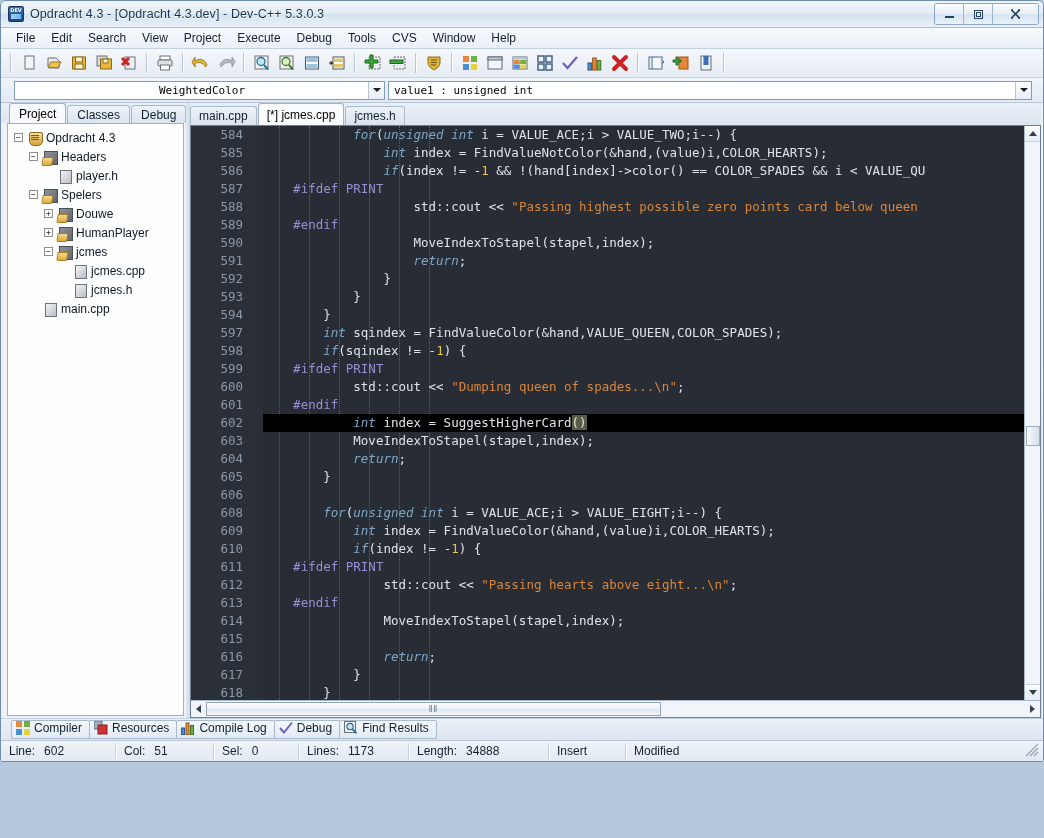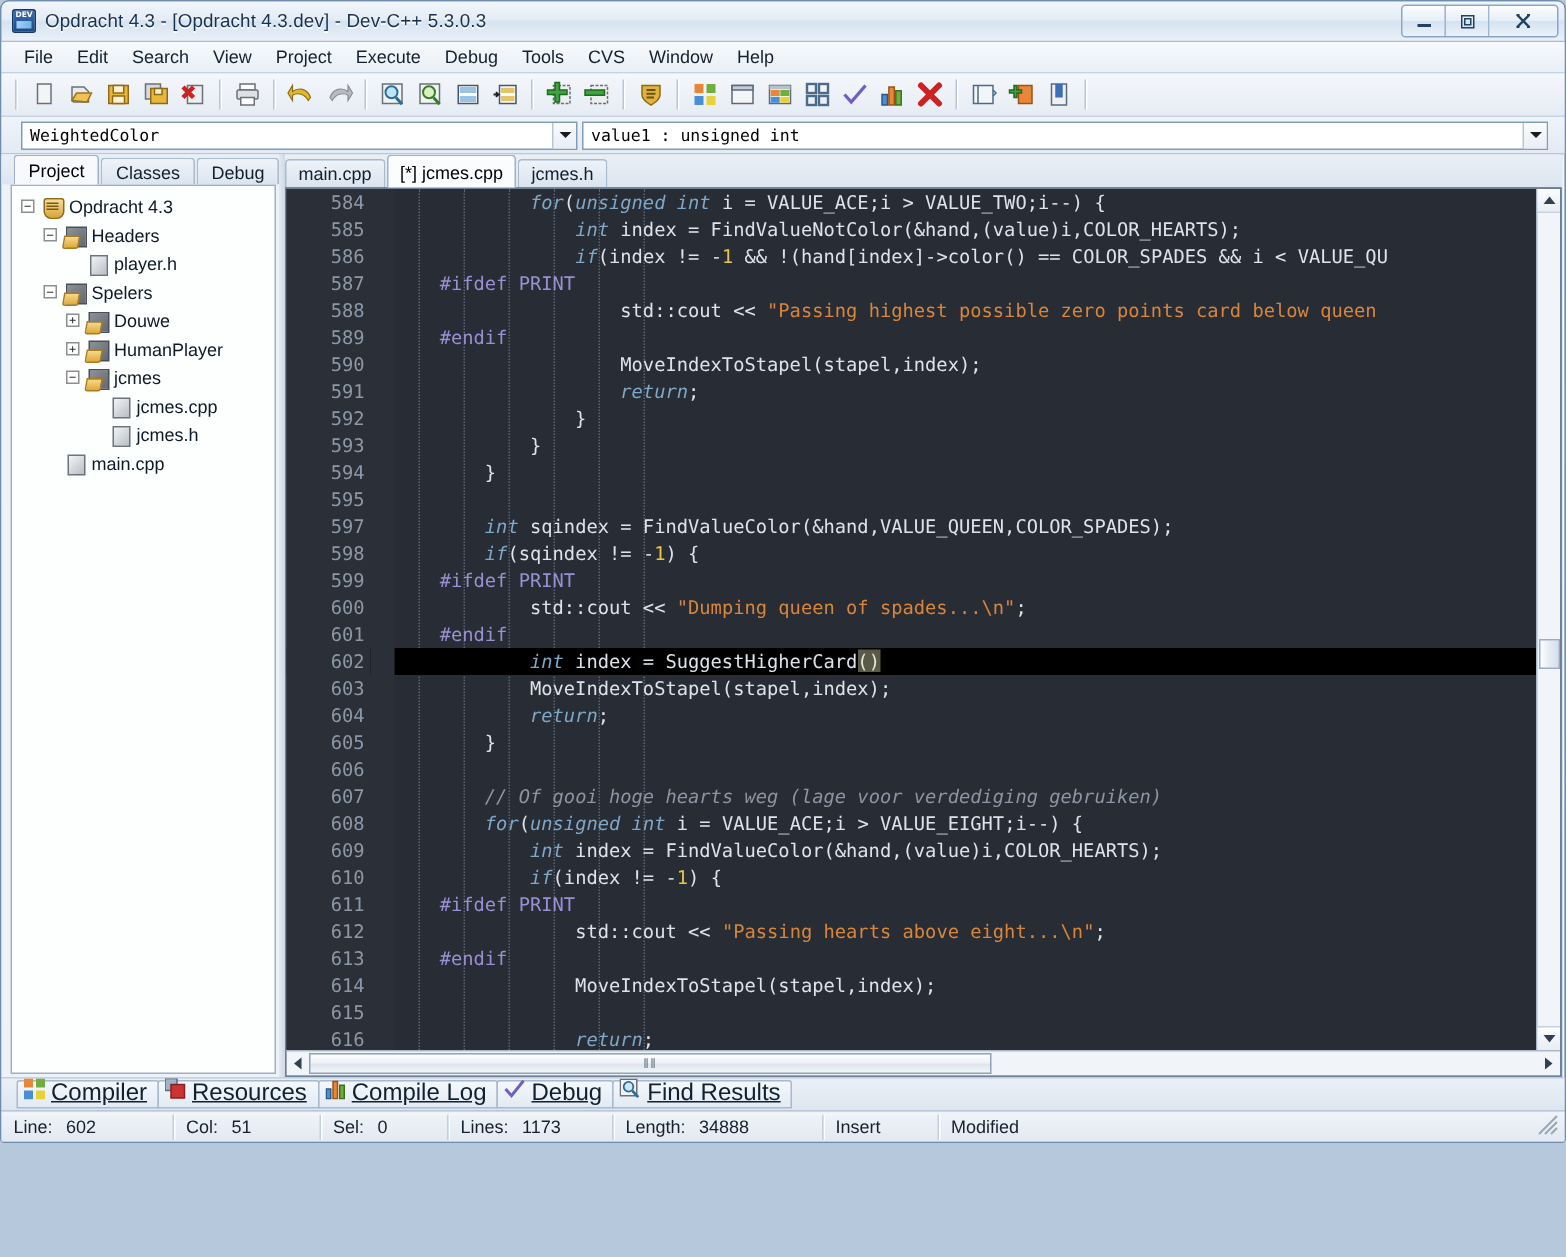--- a/index.html
+++ b/index.html
@@ -106,21 +106,21 @@
     padding: 0 11px 0 13px;
     background: linear-gradient(to bottom, #eff4f9 0%, #e3eaf3 100%);
     border-bottom: 1px solid #b9c8d9;
   }
   .combo {
     height: 19px; display: flex; align-items: center;
     background: #ffffff; border: 1px solid #7f9db9;
     font-family: "DejaVu Sans Mono", monospace; font-size: 11px;
     color: #000; padding-left: 5px; position: relative;
   }
-  #combo-class { width: 371px; }
+  #combo-class { width: 371px; justify-content: center; }
   #combo-member { flex: 1 1 auto; }
   .combo-arrow {
     position: absolute; right: 0; top: 0; bottom: 0; width: 16px;
     display: flex; align-items: center; justify-content: center;
     background: linear-gradient(to bottom, #fafcfe 0%, #e8eef6 100%);
     border-left: 1px solid #b6c6d7;
   }
   .combo-arrow i {
     border-left: 4px solid transparent; border-right: 4px solid transparent;
     border-top: 4px solid #1b1b1b; display: block;
@@ -351,25 +351,25 @@
 
   
   #bottom-tabs {
     flex: 0 0 22px; height: 22px;
     display: flex; align-items: center; padding-left: 10px;
     background: linear-gradient(to bottom, #eaf0f7 0%, #dde6f0 100%);
     border-top: 1px solid #c3d2e2;
   }
   .btab {
     height: 19px; padding: 0 7px 0 4px;
-    display: flex; align-items: flex-end; gap: 4px;
-    font-size: 16px; color: #11202e;
+    display: flex; align-items: flex-start; gap: 4px;
+    font-size: 12px; color: #11202e;
     background: linear-gradient(to bottom, #f4f8fc 0%, #e2eaf3 100%);
     border: 1px solid #a9bacd;
-    border-radius: 2px 2px 0 0; margin-right: -1px; text-decoration: underline;
+    border-radius: 2px 2px 0 0; margin-right: -1px;
   }
 
   
   #statusbar {
     flex: 0 0 21px; height: 21px;
     display: flex; align-items: center;
     background: linear-gradient(to bottom, #f0f4f9 0%, #e2e9f2 100%);
     border-top: 1px solid #b9c8d9;
     font-size: 12px; color: #16212d;
   }
@@ -710,32 +710,30 @@
                 <div class="crow"><div class="gutter">585<span class="foldline"></span></div><div class="gutter-pad"></div><div class="ctext"><span class="s-plain">                </span><span class="s-key">int</span><span class="s-plain"> index = FindValueNotColor(&amp;hand,(value)i,COLOR_HEARTS);</span></div></div>
                 <div class="crow"><div class="gutter">586<span class="foldbox"></span></div><div class="gutter-pad"></div><div class="ctext"><span class="s-plain">                </span><span class="s-key">if</span><span class="s-plain">(index != </span><span class="s-plain">-</span><span class="s-num">1</span><span class="s-plain"> &amp;&amp; !(hand[index]-&gt;color() == COLOR_SPADES &amp;&amp; i &lt; VALUE_QU</span></div></div>
                 <div class="crow"><div class="gutter">587<span class="foldline"></span></div><div class="gutter-pad"></div><div class="ctext"><span class="s-plain">    </span><span class="s-pre">#ifdef PRINT</span></div></div>
                 <div class="crow"><div class="gutter">588<span class="foldline"></span></div><div class="gutter-pad"></div><div class="ctext"><span class="s-plain">                    </span><span class="s-plain">std::cout &lt;&lt; </span><span class="s-str">"Passing highest possible zero points card below queen</span></div></div>
                 <div class="crow"><div class="gutter">589<span class="foldline"></span></div><div class="gutter-pad"></div><div class="ctext"><span class="s-plain">    </span><span class="s-pre">#endif</span></div></div>
                 <div class="crow"><div class="gutter">590<span class="foldline"></span></div><div class="gutter-pad"></div><div class="ctext"><span class="s-plain">                    MoveIndexToStapel(stapel,index);</span></div></div>
                 <div class="crow"><div class="gutter">591<span class="foldline"></span></div><div class="gutter-pad"></div><div class="ctext"><span class="s-plain">                    </span><span class="s-key">return</span><span class="s-plain">;</span></div></div>
                 <div class="crow"><div class="gutter">592<span class="foldline"></span><span class="foldtick"></span></div><div class="gutter-pad"></div><div class="ctext"><span class="s-plain">                }</span></div></div>
                 <div class="crow"><div class="gutter">593<span class="foldline"></span><span class="foldtick"></span></div><div class="gutter-pad"></div><div class="ctext"><span class="s-plain">            }</span></div></div>
                 <div class="crow"><div class="gutter">594<span class="foldline"></span><span class="foldtick"></span></div><div class="gutter-pad"></div><div class="ctext"><span class="s-plain">        }</span></div></div>
-                <div class="crow"><div class="gutter">595</div><div class="gutter-pad"></div><div class="ctext"></div></div>
                 <div class="crow"><div class="gutter">597</div><div class="gutter-pad"></div><div class="ctext"><span class="s-plain">        </span><span class="s-key">int</span><span class="s-plain"> sqindex = FindValueColor(&amp;hand,VALUE_QUEEN,COLOR_SPADES);</span></div></div>
                 <div class="crow"><div class="gutter">598<span class="foldbox"></span></div><div class="gutter-pad"></div><div class="ctext"><span class="s-plain">        </span><span class="s-key">if</span><span class="s-plain">(sqindex != </span><span class="s-plain">-</span><span class="s-num">1</span><span class="s-plain">) {</span></div></div>
                 <div class="crow"><div class="gutter">599<span class="foldline"></span></div><div class="gutter-pad"></div><div class="ctext"><span class="s-plain">    </span><span class="s-pre">#ifdef PRINT</span></div></div>
                 <div class="crow"><div class="gutter">600<span class="foldline"></span></div><div class="gutter-pad"></div><div class="ctext"><span class="s-plain">            </span><span class="s-plain">std::cout &lt;&lt; </span><span class="s-str">"Dumping queen of spades...\n"</span><span class="s-plain">;</span></div></div>
                 <div class="crow"><div class="gutter">601<span class="foldline"></span></div><div class="gutter-pad"></div><div class="ctext"><span class="s-plain">    </span><span class="s-pre">#endif</span></div></div>
                 <div class="crow sel"><div class="gutter">602<span class="foldline"></span></div><div class="gutter-pad"></div><div class="ctext"><span class="s-plain">            </span><span class="s-key">int</span><span class="s-plain"> index = SuggestHigherCard</span><span class="s-selpar">()</span></div></div>
                 <div class="crow"><div class="gutter">603<span class="foldline"></span></div><div class="gutter-pad"></div><div class="ctext"><span class="s-plain">            MoveIndexToStapel(stapel,index);</span></div></div>
                 <div class="crow"><div class="gutter">604<span class="foldline"></span></div><div class="gutter-pad"></div><div class="ctext"><span class="s-plain">            </span><span class="s-key">return</span><span class="s-plain">;</span></div></div>
                 <div class="crow"><div class="gutter">605<span class="foldline"></span><span class="foldtick"></span></div><div class="gutter-pad"></div><div class="ctext"><span class="s-plain">        }</span></div></div>
                 <div class="crow"><div class="gutter">606</div><div class="gutter-pad"></div><div class="ctext"></div></div>
-                <div class="crow"><div class="gutter">607</div><div class="gutter-pad"></div><div class="ctext"><span class="s-plain">        </span><span class="s-com">// Of gooi hoge hearts weg (lage voor verdediging gebruiken)</span></div></div>
                 <div class="crow"><div class="gutter">608<span class="foldbox"></span></div><div class="gutter-pad"></div><div class="ctext"><span class="s-plain">        </span><span class="s-key">for</span><span class="s-pun">(</span><span class="s-key">unsigned</span><span class="s-plain"> </span><span class="s-key">int</span><span class="s-plain"> i = VALUE_ACE;i &gt; VALUE_EIGHT;i--) {</span></div></div>
                 <div class="crow"><div class="gutter">609<span class="foldline"></span></div><div class="gutter-pad"></div><div class="ctext"><span class="s-plain">            </span><span class="s-key">int</span><span class="s-plain"> index = FindValueColor(&amp;hand,(value)i,COLOR_HEARTS);</span></div></div>
                 <div class="crow"><div class="gutter">610<span class="foldbox"></span></div><div class="gutter-pad"></div><div class="ctext"><span class="s-plain">            </span><span class="s-key">if</span><span class="s-plain">(index != </span><span class="s-plain">-</span><span class="s-num">1</span><span class="s-plain">) {</span></div></div>
                 <div class="crow"><div class="gutter">611<span class="foldline"></span></div><div class="gutter-pad"></div><div class="ctext"><span class="s-plain">    </span><span class="s-pre">#ifdef PRINT</span></div></div>
                 <div class="crow"><div class="gutter">612<span class="foldline"></span></div><div class="gutter-pad"></div><div class="ctext"><span class="s-plain">                </span><span class="s-plain">std::cout &lt;&lt; </span><span class="s-str">"Passing hearts above eight...\n"</span><span class="s-plain">;</span></div></div>
                 <div class="crow"><div class="gutter">613<span class="foldline"></span></div><div class="gutter-pad"></div><div class="ctext"><span class="s-plain">    </span><span class="s-pre">#endif</span></div></div>
                 <div class="crow"><div class="gutter">614<span class="foldline"></span></div><div class="gutter-pad"></div><div class="ctext"><span class="s-plain">                MoveIndexToStapel(stapel,index);</span></div></div>
                 <div class="crow"><div class="gutter">615<span class="foldline"></span></div><div class="gutter-pad"></div><div class="ctext"></div></div>
                 <div class="crow"><div class="gutter">616<span class="foldline"></span></div><div class="gutter-pad"></div><div class="ctext"><span class="s-plain">                </span><span class="s-key">return</span><span class="s-plain">;</span></div></div>
                 <div class="crow"><div class="gutter">617<span class="foldline"></span><span class="foldtick"></span></div><div class="gutter-pad"></div><div class="ctext"><span class="s-plain">            }</span></div></div>

